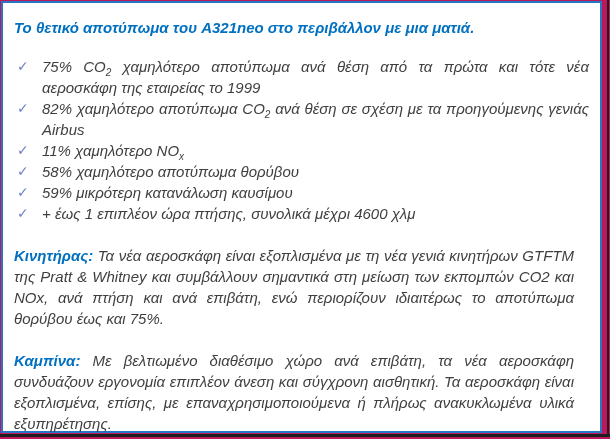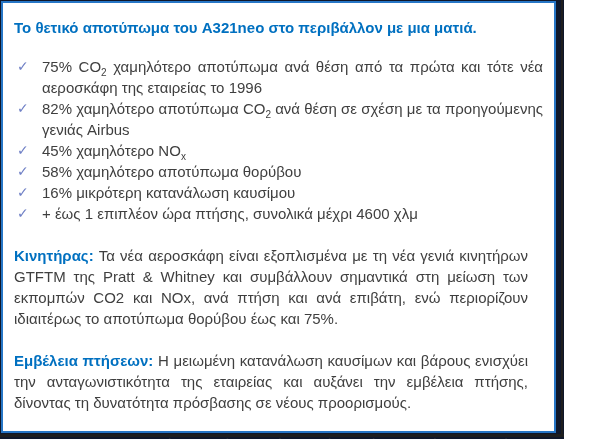--- a/index.html
+++ b/index.html
@@ -5,24 +5,25 @@
   :root{
     --heading:#0070C0;
     --body:#3F3F3F;
     --border:#2776C6;
     --check:#7081C6;
     --edge:#1E1E1E;
   }
   html,body{margin:0;padding:0;background:#ffffff;}
   .page{
     position:relative;
-    width:564px;height:439px;
-    background:#0f172a;
+    width:610px;height:439px;
+    background:#be185d;
     font-family:"Liberation Sans","DejaVu Sans",sans-serif;
     overflow:hidden;
+    font-style:italic;
   }
   
   .edge-right{
     position:absolute;top:0;right:1px;width:2px;bottom:2px;
     background:var(--edge);
   }
   .edge-bottom{
     position:absolute;left:0;right:0;bottom:2px;height:3px;
     background:var(--edge);
   }
@@ -83,53 +84,49 @@
 
 <div class="page">
 
   <div class="frame">
 
     <div class="title">Το θετικό αποτύπωμα του A321neo στο περιβάλλον με μια ματιά.</div>
 
     <ul class="bullets">
       <li>
         <span class="check">✓</span>
-        <span class="btext"><span>75% CO</span><sub>2</sub><span> χαμηλότερο αποτύπωμα ανά θέση από τα πρώτα και τότε νέα αεροσκάφη της εταιρείας το 1996</span></span>
+        <span class="btext"><span>75% CO</span><sub>2</sub><span> χαμηλότερο αποτύπωμα ανά θέση από τα πρώτα και τότε νέα αεροσκάφη της εταιρείας το 1999</span></span>
       </li>
       <li>
         <span class="check">✓</span>
         <span class="btext"><span>82% χαμηλότερο αποτύπωμα CO</span><sub>2</sub><span> ανά θέση σε σχέση με τα προηγούμενης γενιάς Airbus</span></span>
       </li>
       <li>
         <span class="check">✓</span>
-        <span class="btext"><span>45% χαμηλότερο NO</span><sub>x</sub><span></span></span>
+        <span class="btext"><span>11% χαμηλότερο NO</span><sub>x</sub><span></span></span>
       </li>
       <li>
         <span class="check">✓</span>
         <span class="btext"><span>58% χαμηλότερο αποτύπωμα θορύβου</span><sub></sub><span></span></span>
       </li>
       <li>
         <span class="check">✓</span>
-        <span class="btext"><span>16% μικρότερη κατανάλωση καυσίμου</span><sub></sub><span></span></span>
+        <span class="btext"><span>59% μικρότερη κατανάλωση καυσίμου</span><sub></sub><span></span></span>
       </li>
       <li>
         <span class="check">✓</span>
         <span class="btext"><span>+ έως 1 επιπλέον ώρα πτήσης, συνολικά μέχρι 4600 χλμ</span><sub></sub><span></span></span>
       </li>
     </ul>
 
     <p class="para">
       <span class="label">Κινητήρας:</span>
       <span>Τα νέα αεροσκάφη είναι εξοπλισμένα με τη νέα γενιά κινητήρων GTFTM της Pratt &amp; Whitney και συμβάλλουν σημαντικά στη μείωση των εκπομπών CO2 και NOx, ανά πτήση και ανά επιβάτη, ενώ περιορίζουν ιδιαιτέρως το αποτύπωμα θορύβου έως και 75%.</span>
     </p>
 
-    <p class="para">
-      <span class="label">Εμβέλεια πτήσεων:</span>
-      <span>Η μειωμένη κατανάλωση καυσίμων και βάρους ενισχύει την ανταγωνιστικότητα της εταιρείας και αυξάνει την εμβέλεια πτήσης, δίνοντας τη δυνατότητα πρόσβασης σε νέους προορισμούς.</span>
-    </p>
 
     <p class="para">
       <span class="label">Καμπίνα:</span>
       <span>Με βελτιωμένο διαθέσιμο χώρο ανά επιβάτη, τα νέα αεροσκάφη συνδυάζουν εργονομία επιπλέον άνεση και σύγχρονη αισθητική. Τα αεροσκάφη είναι εξοπλισμένα, επίσης, με επαναχρησιμοποιούμενα ή πλήρως ανακυκλωμένα υλικά εξυπηρέτησης.</span>
     </p>
 
   </div>
 
   <div class="edge-right"></div>
   <div class="edge-bottom"></div>

